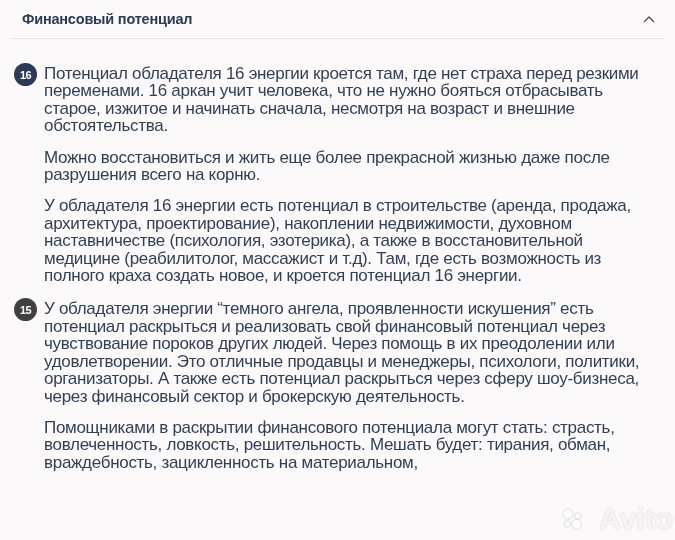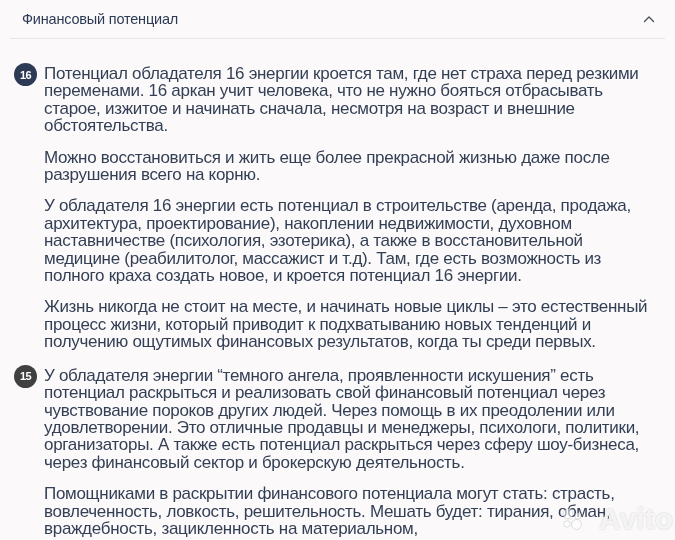--- a/index.html
+++ b/index.html
@@ -13,21 +13,21 @@
   .section-header {
     display: flex;
     align-items: center;
     justify-content: space-between;
     height: 38px;
     padding: 0 16px 0 22px;
     cursor: pointer;
   }
   .section-title {
     font-size: 14.5px;
-    font-weight: normal;
+    font-weight: bold;
     color: #2b3a55;
     letter-spacing: -0.2px;
   }
   .collapse-btn {
     background: none; border: none; cursor: pointer;
     display: flex; align-items: center; justify-content: center;
     width: 20px; height: 20px;
   }
   .divider {
     border: none;
@@ -98,21 +98,20 @@
 <main class="content">
 
   <div class="energy-section">
     <div class="badge-col">
       <div class="badge badge-16">16</div>
     </div>
     <div class="text-col">
       <p>Потенциал обладателя 16 энергии кроется там, где нет страха перед резкими переменами. 16 аркан учит человека, что не нужно бояться отбрасывать старое, изжитое и начинать сначала, несмотря на возраст и внешние обстоятельства.</p>
       <p>Можно восстановиться и жить еще более прекрасной жизнью даже после разрушения всего на корню.</p>
       <p>У обладателя 16 энергии есть потенциал в строительстве (аренда, продажа, архитектура, проектирование), накоплении недвижимости, духовном наставничестве (психология, эзотерика), а также в восстановительной медицине (реабилитолог, массажист и т.д). Там, где есть возможность из полного краха создать новое, и кроется потенциал 16 энергии.</p>
-      <p>Жизнь никогда не стоит на месте, и начинать новые циклы – это естественный процесс жизни, который приводит к подхватыванию новых тенденций и получению ощутимых финансовых результатов, когда ты среди первых.</p>
     </div>
   </div>
 
   <div class="energy-section">
     <div class="badge-col">
       <div class="badge badge-15">15</div>
     </div>
     <div class="text-col">
       <p>У обладателя энергии “темного ангела, проявленности искушения” есть потенциал раскрыться и реализовать свой финансовый потенциал через чувствование пороков других людей. Через помощь в их преодолении или удовлетворении. Это отличные продавцы и менеджеры, психологи, политики, организаторы. А также есть потенциал раскрыться через сферу шоу-бизнеса, через финансовый сектор и брокерскую деятельность.</p>
       <p>Помощниками в раскрытии финансового потенциала могут стать: страсть, вовлеченность, ловкость, решительность. Мешать будет: тирания, обман, враждебность, зацикленность на материальном,</p>

